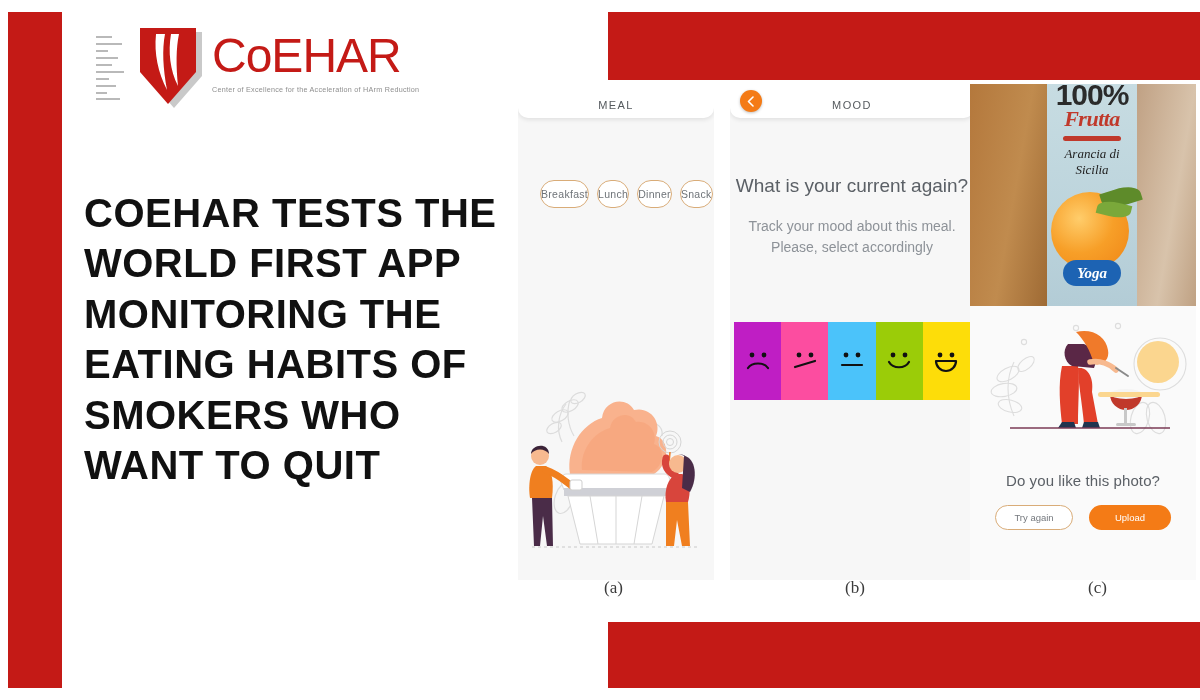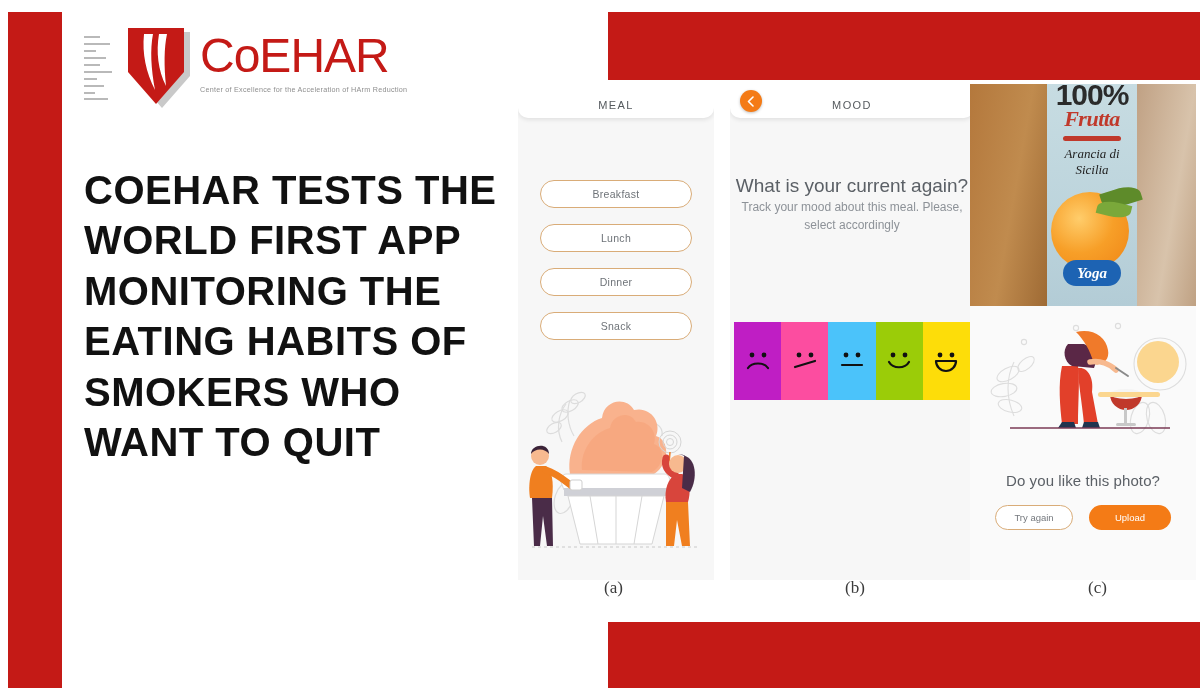--- a/index.html
+++ b/index.html
@@ -19,21 +19,21 @@
   .red-bar-topright {
     position: absolute; left: 608px; top: 12px; width: 592px; height: 68px;
     background: var(--red);
   }
   .red-bar-bottomright {
     position: absolute; left: 608px; top: 622px; width: 592px; height: 66px;
     background: var(--red);
   }
 
   
-  .logo-wrap { position: absolute; left: 84px; top: 28px; display: flex; align-items: flex-start; }
+  .logo-wrap { position: absolute; left: 96px; top: 28px; display: flex; align-items: flex-start; }
   .logo-ticks { width: 42px; height: 68px; margin-top: 6px; position: relative; }
   .logo-ticks i {
     position: absolute; left: 0; height: 2px; background: #b9b9b9; display: block;
   }
   .logo-shield { position: relative; width: 62px; height: 80px; margin-left: 2px; }
   .logo-shield .shadow {
     position: absolute; left: 6px; top: 4px; width: 56px; height: 76px;
     background: #c9c9c9;
     clip-path: polygon(0 0, 100% 0, 100% 58%, 50% 100%, 0 58%);
   }
@@ -49,21 +49,21 @@
     font-size: 48px; font-weight: 400; letter-spacing: -1px;
     color: var(--red); line-height: 1; font-family: "Liberation Sans", sans-serif;
   }
   .logo-tagline {
     margin-top: 5px; font-size: 7.2px; letter-spacing: .25px;
     color: #8e8e8e; white-space: nowrap;
   }
 
   
   .headline {
-    position: absolute; left: 84px; top: 165px; width: 420px;
+    position: absolute; left: 84px; top: 188px; width: 420px;
     font-size: 40px; line-height: 1.26; font-weight: bold;
     letter-spacing: .5px; color: #111111; text-transform: uppercase;
   }
 
   
   .figure-row { position: absolute; left: 518px; top: 84px; width: 682px; height: 500px; }
   .phone {
     position: absolute; top: 0; width: 196px; height: 496px;
     background: #f7f7f7; overflow: hidden;
   }
@@ -82,37 +82,37 @@
   }
   .back-btn {
     position: absolute; left: 10px; top: 6px; width: 22px; height: 22px;
     border-radius: 50%; background: var(--orange);
     display: flex; align-items: center; justify-content: center;
     box-shadow: 0 1px 3px rgba(0,0,0,.25);
   }
   .back-btn svg { display: block; }
 
   
-  .meal-list { padding: 62px 22px 0 22px; display: flex; flex-direction: column; gap: 16px; }
+  .meal-list { padding: 62px 22px 0 22px; display: flex; flex-direction: row; gap: 8px; }
   .pill {
     height: 28px; border: 1px solid #d9ac78; border-radius: 16px;
     background: #ffffff; display: flex; align-items: center; justify-content: center;
     font-size: 10.5px; color: #6e7378; letter-spacing: .3px;
   }
 
   
   .cupcake { position: absolute; left: 0; bottom: 10px; width: 196px; height: 200px; }
 
   
   .mood-body { padding-top: 56px; text-align: center; }
   .mood-q {
     font-size: 19px; line-height: 1.28; color: #5b6066; font-weight: 400;
   }
   .mood-sub {
-    font-size: 12px; line-height: 1.5; color: #8d9298;
+    margin-top: 18px; font-size: 14px; line-height: 1.5; color: #8d9298;
   }
   .mood-strip {
     position: absolute; left: 4px; top: 238px; width: 236px; height: 78px;
     display: flex;
   }
   .mood-tile { flex: 1; position: relative; }
   .mood-tile svg { position: absolute; left: 50%; top: 50%; transform: translate(-50%,-50%); }
 
   
   .photo { width: 100%; height: 222px; position: relative; overflow: hidden; background: #fde047; }

